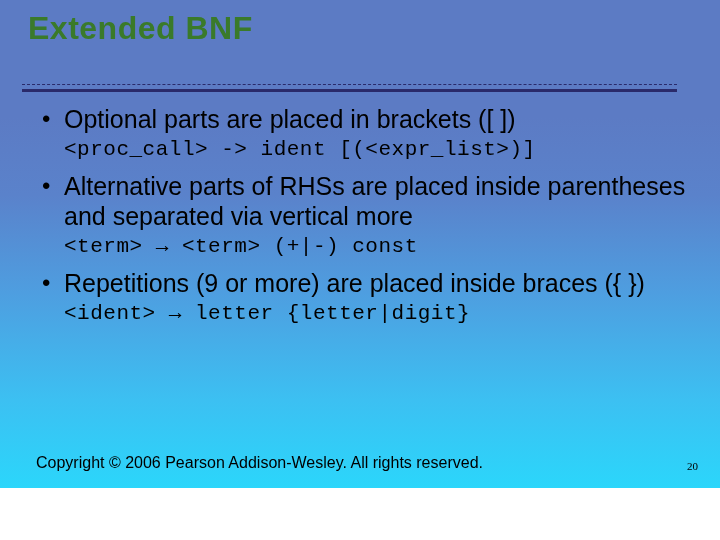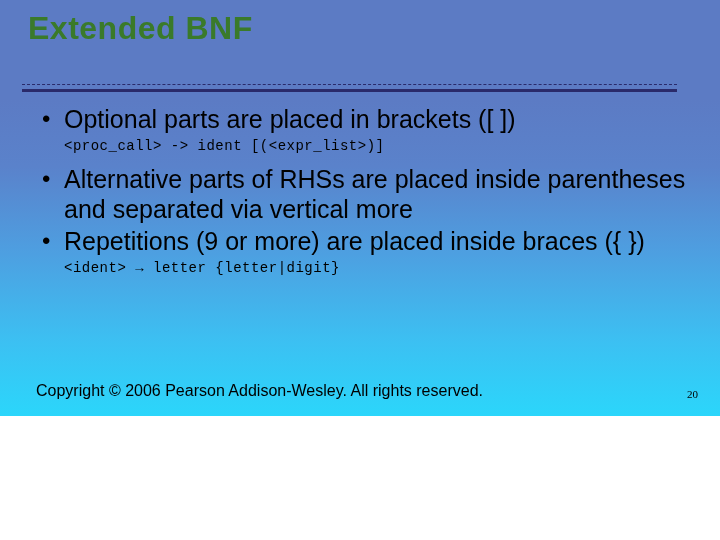--- a/index.html
+++ b/index.html
@@ -5,21 +5,21 @@
   html, body {
     margin: 0;
     padding: 0;
     width: 720px;
     height: 540px;
     overflow: hidden;
     font-family: "Segoe UI", "Trebuchet MS", Tahoma, sans-serif;
   }
   .slide {
     width: 720px;
-    height: 416px;
+    height: 488px;
     background: linear-gradient(to bottom,
       #5c7bc4 0%,
       #5c7bc4 24%,
       #5a82cb 40%,
       #4e9ee0 60%,
       #3cc0f2 82%,
       #2bd6fb 100%);
     position: relative;
     box-sizing: border-box;
   }
@@ -67,21 +67,21 @@
     line-height: 30px;
   }
   .bullet-text {
     font-size: 25px;
     line-height: 30px;
     color: #000;
     font-weight: 500;
   }
   .code {
     font-family: "Courier New", monospace;
-    font-size: 14px;
+    font-size: 21px;
     color: #000;
     margin: 4px 0 10px 28px;
     white-space: pre;
     letter-spacing: 0.5px;
   }
   .footer-left {
     position: absolute;
     bottom: 16px;
     left: 36px;
     font-size: 16px;
@@ -110,20 +110,21 @@
     <ul>
 
       <li class="bullet">
         <div class="bullet-text">Optional parts are placed in brackets ([ ])</div>
       </li>
       <div class="code">&lt;proc_call&gt; -&gt; ident [(&lt;expr_list&gt;)]</div>
 
       <li class="bullet">
         <div class="bullet-text">Alternative parts of RHSs are placed inside parentheses and separated via vertical more</div>
       </li>
+      <div class="code">&lt;term&gt; → &lt;term&gt; (+|-) const</div>
 
       <li class="bullet">
         <div class="bullet-text">Repetitions (9 or more) are placed inside braces ({ })</div>
       </li>
       <div class="code">&lt;ident&gt; → letter {letter|digit}</div>
 
     </ul>
   </div>
 
   <div class="footer-left">Copyright © 2006 Pearson Addison-Wesley. All rights reserved.</div>

